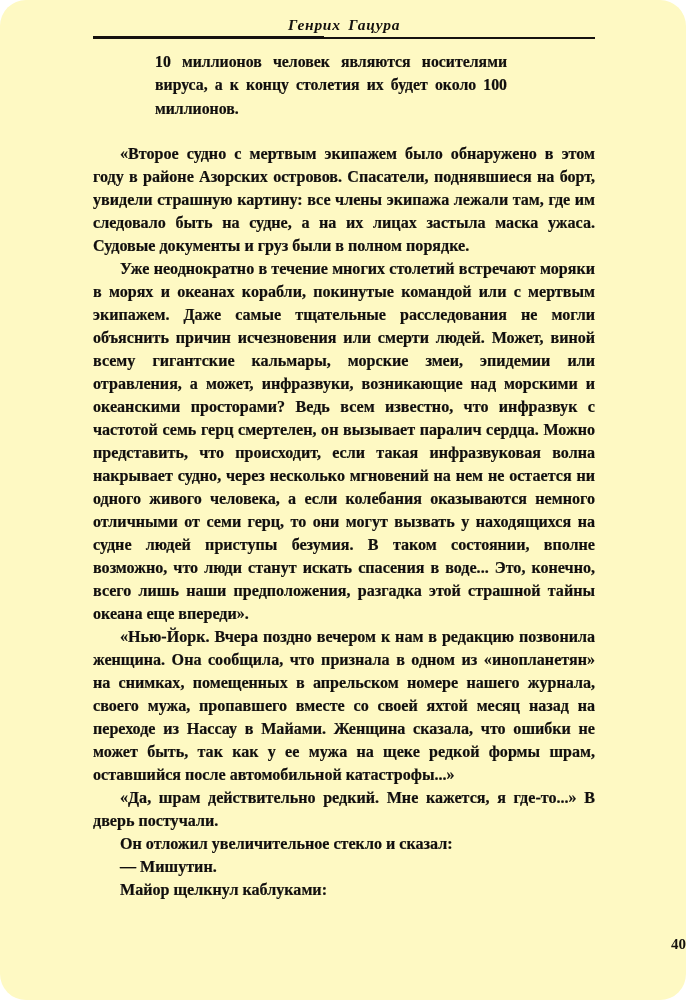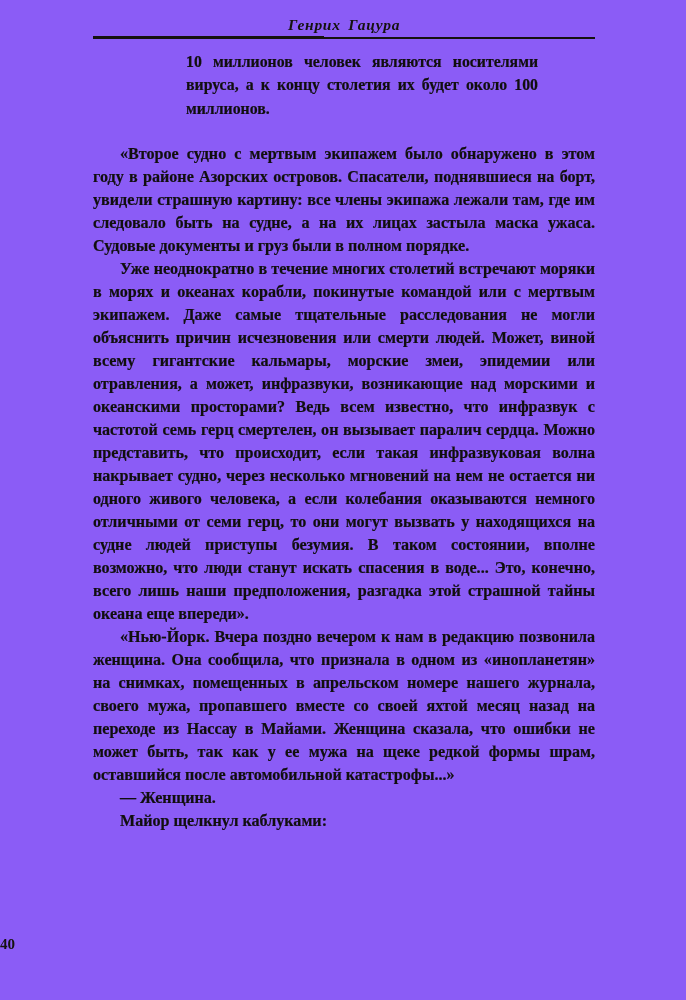--- a/index.html
+++ b/index.html
@@ -6,24 +6,25 @@
   html, body {
     margin: 0;
     padding: 0;
     background: #ffffff;
   }
 
   .page {
     position: relative;
     width: 686px;
     height: 1000px;
-    background: #8b5cf6;
+    background: #fef9c3;
     overflow: hidden;
     font-family: "Liberation Serif", "DejaVu Serif", serif;
     color: #100f0d;
+    border-radius: 26px;
     -webkit-font-smoothing: antialiased;
   }
 
   
   .running-head {
     position: absolute;
     left: 93px;
     top: 16px;
     width: 502px;
     text-align: center;
@@ -68,39 +69,39 @@
     text-align: justify;
     text-justify: inter-word;
     text-indent: 27px;
     color: #110f0e;
     font-weight: 600;
     -webkit-text-stroke: 0.2px #110f0e;
   }
 
   
   .excerpt {
-    margin: 0 0 0 93px;
+    margin: 0 0 0 62px;
     width: 352px;
   }
   .excerpt p {
     text-indent: 0;
     font-size: 15.8px;
     line-height: 23.4px;
     word-spacing: 1.5px;
   }
 
   .gap-after-excerpt { height: 22px; }
 
   
   .folio {
     position: absolute;
     left: 0;
     top: 936px;
     width: 686px;
-    text-align: left;
+    text-align: right;
     font-size: 15px;
     font-weight: 600;
     color: #15120f;
   }
 </style>
 </head>
 <body>
 
 <div class="page">
 
@@ -112,20 +113,22 @@
 
     <blockquote class="excerpt">
       <p>10 миллионов человек являются носителями вируса, а к концу столетия их будет около 100 миллионов.</p>
     </blockquote>
 
     <div class="gap-after-excerpt"></div>
 
     <p>«Второе судно с мертвым экипажем было обнаружено в этом году в районе Азорских островов. Спасатели, поднявшиеся на борт, увидели страшную картину: все члены экипажа лежали там, где им следовало быть на судне, а на их лицах застыла маска ужаса. Судовые документы и груз были в полном порядке.</p>
     <p>Уже неоднократно в течение многих столетий встречают моряки в морях и океанах корабли, покинутые командой или с мертвым экипажем. Даже самые тщательные расследования не могли объяснить причин исчезновения или смерти людей. Может, виной всему гигантские кальмары, морские змеи, эпидемии или отравления, а может, инфразвуки, возникающие над морскими и океанскими просторами? Ведь всем известно, что инфразвук с частотой семь герц смертелен, он вызывает паралич сердца. Можно представить, что происходит, если такая инфразвуковая волна накрывает судно, через несколько мгновений на нем не остается ни одного живого человека, а если колебания оказываются немного отличными от семи герц, то они могут вызвать у находящихся на судне людей приступы безумия. В таком состоянии, вполне возможно, что люди станут искать спасения в воде... Это, конечно, всего лишь наши предположения, разгадка этой страшной тайны океана еще впереди».</p>
     <p>«Нью-Йорк. Вчера поздно вечером к нам в редакцию позвонила женщина. Она сообщила, что признала в одном из «инопланетян» на снимках, помещенных в апрельском номере нашего журнала, своего мужа, пропавшего вместе со своей яхтой месяц назад на переходе из Нассау в Майами. Женщина сказала, что ошибки не может быть, так как у ее мужа на щеке редкой формы шрам, оставшийся после автомобильной катастрофы...»</p>
-    <p>— Женщина.</p>
+    <p>«Да, шрам действительно редкий. Мне кажется, я где-то...» В дверь постучали.</p>
+    <p>Он отложил увеличительное стекло и сказал:</p>
+    <p>— Мишутин.</p>
     <p>Майор щелкнул каблуками:</p>
 
   </div>
 
   <div class="folio">40</div>
 
 </div>
 
 </body></html>

